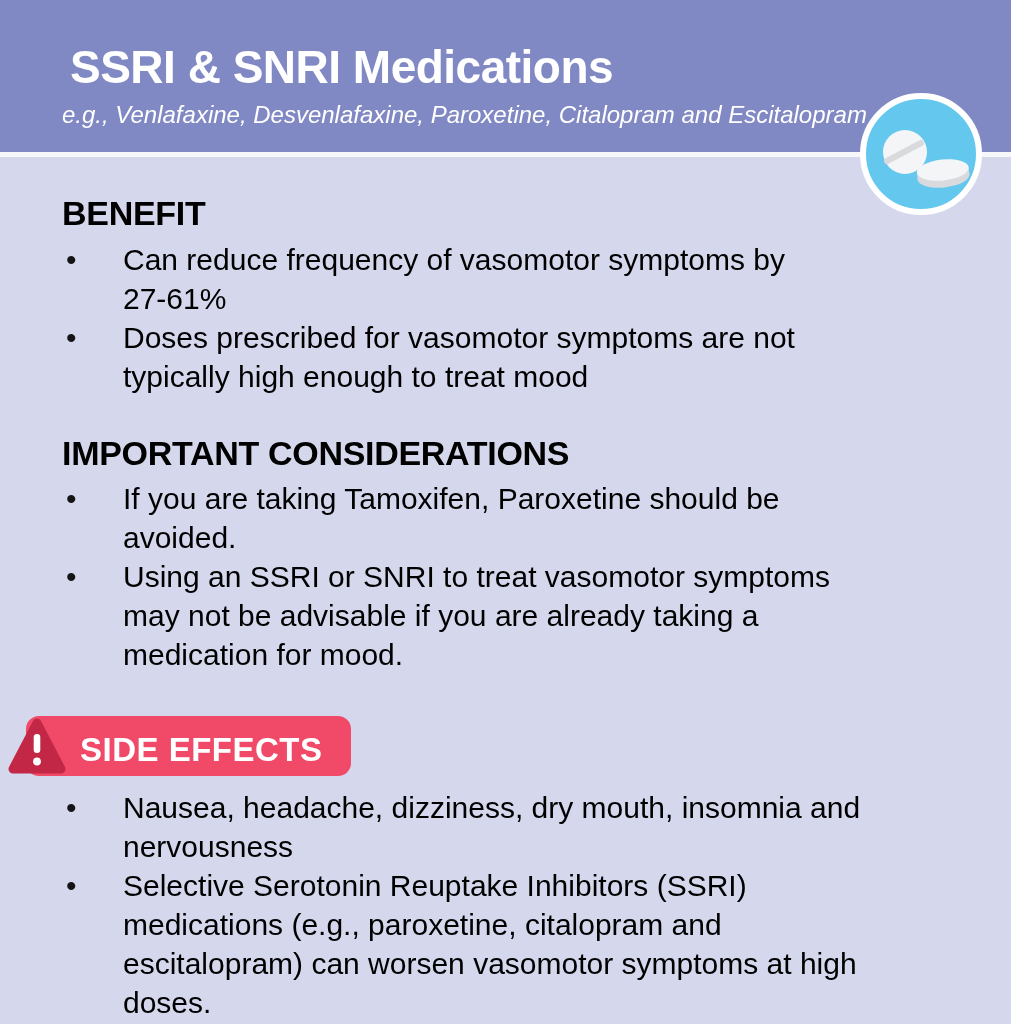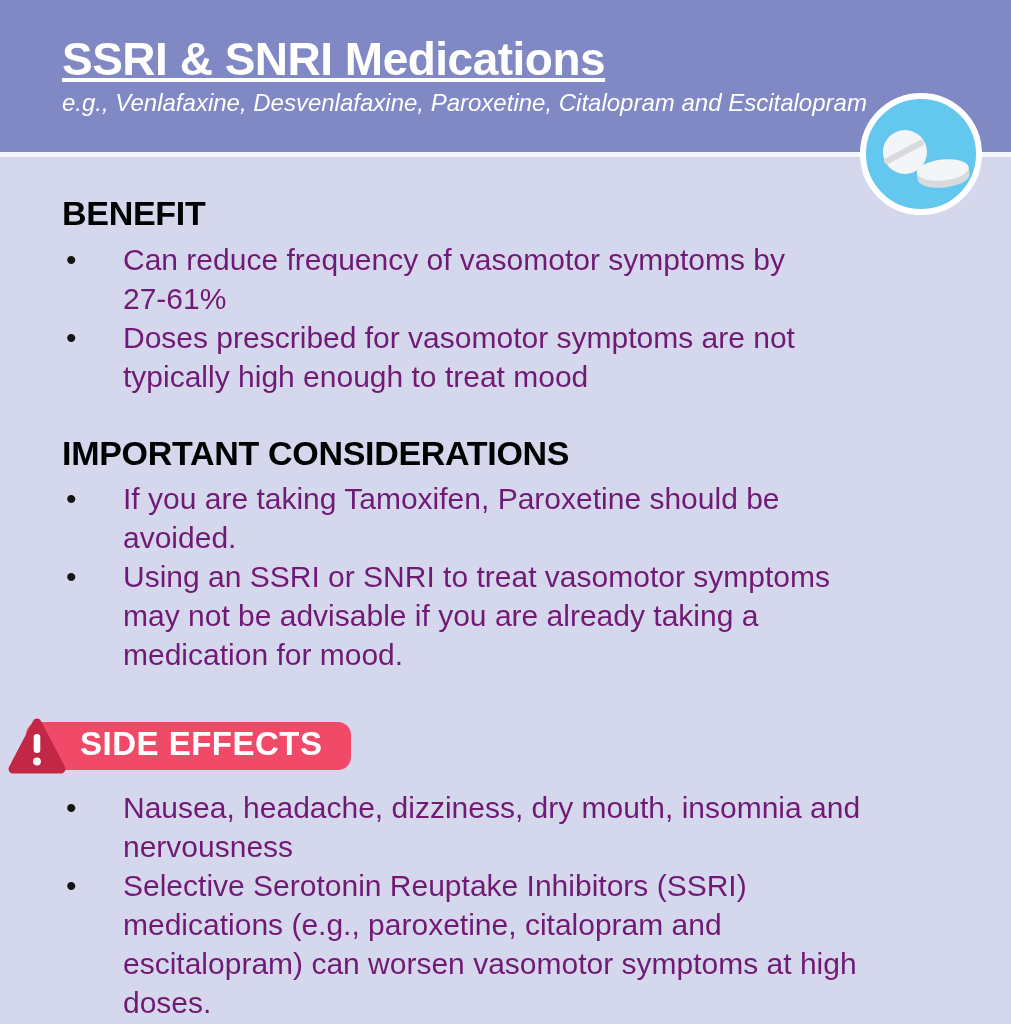--- a/index.html
+++ b/index.html
@@ -11,27 +11,26 @@
     overflow:hidden;
   }
   .header {
     box-sizing:border-box;
     width:100%; height:157px;
     background:#8089c3;
     border-bottom:5px solid #f6f7fb;
     padding:34px 0 0 62px;
   }
   .page-title {
-    margin:0;
+    margin:8px;
     font-size:46px;
     font-weight:bold;
     color:#ffffff;
     letter-spacing:-0.5px;
     line-height:1.1;
-    text-decoration:underline;
   }
   .page-subtitle {
     margin:4px 0 0 0;
     font-size:24px;
     font-style:italic;
     color:#ffffff;
     white-space:nowrap;
   }
   .pills-badge {
     position:absolute;
@@ -55,21 +54,21 @@
     flex:0 0 57px;
     width:57px;
     padding-left:4px;
     font-size:30px;
     line-height:39px;
     color:#141414;
   }
   .bullet-text {
     font-size:30px;
     line-height:39px;
-    color:#701a75;
+    color:#000000;
     white-space:pre-line;
   }
   .banner-row {
     display:flex;
     align-items:center;
     height:64px;
     margin:12px 0 0 -54px;
   }
   .warning-triangle {
     flex:0 0 58px;
@@ -78,21 +77,21 @@
     z-index:2;
   }
   .se-banner {
     margin-left:-40px;
     background:#f04a68;
     color:#ffffff;
     font-size:33px;
     font-weight:bold;
     letter-spacing:0.5px;
     border-radius:13px;
-    padding:3px 28px 7px 54px;
+    padding:15px 28px 7px 54px;
     z-index:1;
     text-align:center;
   }
   .se-bullets { margin-top:10px; }
 </style>
 </head>
 <body>
 
 <div class="page">
 

